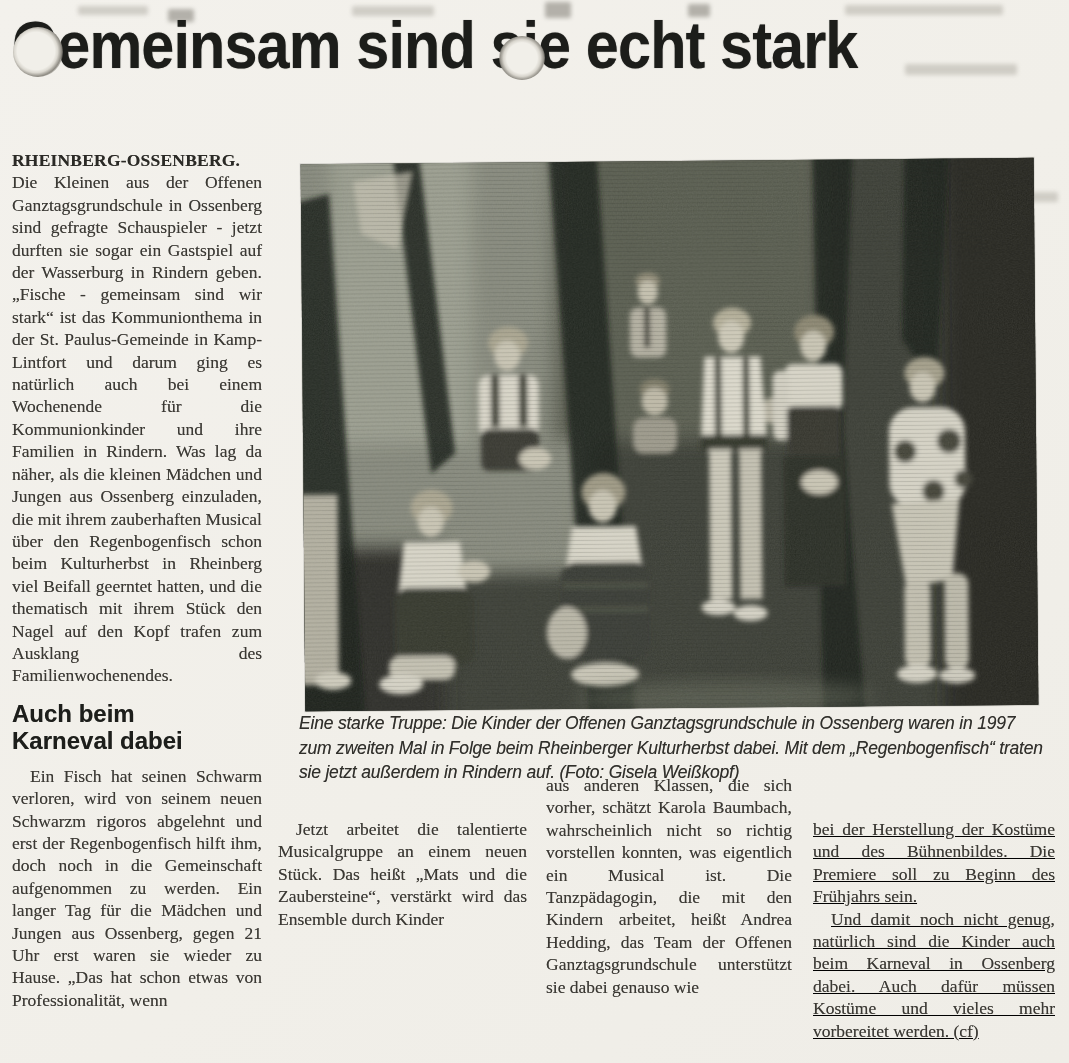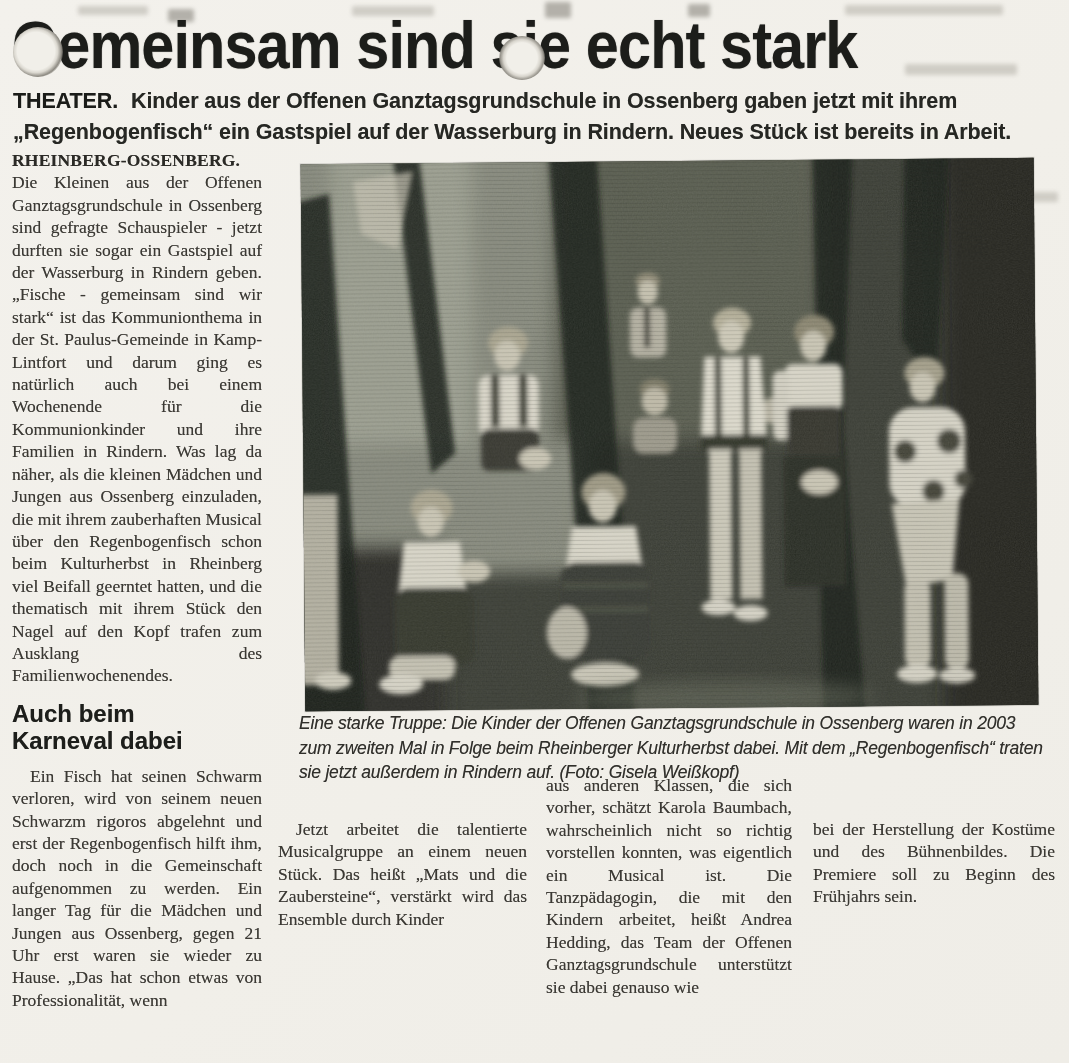--- a/index.html
+++ b/index.html
@@ -31,21 +31,21 @@
     font-weight:700;font-size:21.5px;line-height:30.5px;
     letter-spacing:-.1px;color:#262723;
     text-shadow:0 0 .6px rgba(38,39,35,.45);
   }
   .standfirst .kicker{margin-right:7px;color:#1b1c19;}
   
   .col{position:absolute;}
   .col1{left:12px;top:149px;width:250px;}
   .col2{left:278px;top:818px;width:249px;}
   .col3{left:546px;top:774px;width:246px;}
-  .col4{left:813px;top:818px;width:242px;}
+  .col4{left:813px;top:818px;width:242px;text-decoration:underline;}
   .body-p{
     margin:0;font-family:"Liberation Serif",serif;
     font-size:17.5px;line-height:22.4px;text-align:justify;
     color:#3b3934;text-shadow:0 0 .5px rgba(59,57,52,.55);
   }
   .loc{display:block;font-weight:700;letter-spacing:.2px;color:#2b2a26;}
   .indent{text-indent:18px;}
   .crosshead{
     margin:13px 0 11px;font-family:"Liberation Sans",sans-serif;
     font-weight:700;font-size:24px;line-height:27px;color:#1d1e1b;
@@ -80,24 +80,20 @@
   <div class="ghost dark" style="left:545px;top:2px;width:26px;height:16px"></div>
   <div class="ghost dark" style="left:688px;top:4px;width:22px;height:13px"></div>
   <div class="ghost" style="left:845px;top:5px;width:158px;height:10px"></div>
   <div class="ghost" style="left:905px;top:64px;width:112px;height:11px"></div>
   <div class="ghost" style="left:1018px;top:192px;width:40px;height:10px"></div>
 
   <h1 class="headline">Gemeinsam sind sie echt stark</h1>
   <div class="defect defect-g"></div>
   <div class="defect defect-s"></div>
 
-  <p class="standfirst">
-    <strong class="kicker">THEATER.</strong>
-    <span>Kinder aus der Offenen Ganztagsgrundschule in Ossenberg gaben jetzt mit ihrem „Regenbogenfisch“ ein Gastspiel auf der Wasserburg in Rindern. Neues Stück ist bereits in Arbeit.</span>
-  </p>
 
   <div class="col col1">
     <p class="body-p">
       <strong class="loc">RHEINBERG-OSSENBERG.</strong>
       <span>Die Kleinen aus der Offenen Ganztagsgrundschule in Ossenberg sind gefragte Schauspieler - jetzt durften sie sogar ein Gastspiel auf der Wasserburg in Rindern geben. „Fische - gemeinsam sind wir stark“ ist das Kommunionthema in der St. Paulus-Gemeinde in Kamp-Lintfort und darum ging es natürlich auch bei einem Wochenende für die Kommunionkinder und ihre Familien in Rindern. Was lag da näher, als die kleinen Mädchen und Jungen aus Ossenberg einzuladen, die mit ihrem zauberhaften Musical über den Regenbogenfisch schon beim Kulturherbst in Rheinberg viel Beifall geerntet hatten, und die thematisch mit ihrem Stück den Nagel auf den Kopf trafen zum Ausklang des Familienwochenendes.</span>
     </p>
     <h3 class="crosshead">Auch beim
 Karneval dabei</h3>
     <p class="body-p indent">Ein Fisch hat seinen Schwarm verloren, wird von seinem neuen Schwarzm rigoros abgelehnt und erst der Regenbogenfisch hilft ihm, doch noch in die Gemeinschaft aufgenommen zu werden. Ein langer Tag für die Mädchen und Jungen aus Ossenberg, gegen 21 Uhr erst waren sie wieder zu Hause. „Das hat schon etwas von Professionalität, wenn</p>
   </div>
@@ -211,25 +207,26 @@
         <rect x="-6" y="330" width="40" height="190" fill="#b2afa0"></rect>
         <ellipse cx="28" cy="516" rx="18" ry="9" fill="#cfccbd"></ellipse>
       </g>
 
       <ellipse cx="420" cy="536" rx="150" ry="16" fill="#707465" opacity="0.5" filter="url(#soft2)"></ellipse>
       <rect width="733" height="546" fill="url(#scan)" opacity="0.5"></rect>
       <rect width="733" height="546" filter="url(#grain)" opacity="0.28"></rect>
     </svg>
   </figure>
 
-  <p class="caption">Eine starke Truppe: Die Kinder der Offenen Ganztagsgrundschule in Ossenberg waren in 2003 zum zweiten Mal in Folge beim Rheinberger Kulturherbst dabei. Mit dem „Regenbogenfisch“ traten sie jetzt außerdem in Rindern auf. (Foto: Gisela Weißkopf)</p>
+  <p class="caption">Eine starke Truppe: Die Kinder der Offenen Ganztagsgrundschule in Ossenberg waren in 1997 zum zweiten Mal in Folge beim Rheinberger Kulturherbst dabei. Mit dem „Regenbogenfisch“ traten sie jetzt außerdem in Rindern auf. (Foto: Gisela Weißkopf)</p>
 
   <div class="col col2">
     <p class="body-p indent">Jetzt arbeitet die talentierte Musicalgruppe an einem neuen Stück. Das heißt „Mats und die Zaubersteine“, verstärkt wird das Ensemble durch Kinder</p>
   </div>
   <div class="col col3">
     <p class="body-p">aus anderen Klassen, die sich vorher, schätzt Karola Baumbach, wahrscheinlich nicht so richtig vorstellen konnten, was eigentlich ein Musical ist. Die Tanzpädagogin, die mit den Kindern arbeitet, heißt Andrea Hedding, das Team der Offenen Ganztagsgrundschule unterstützt sie dabei genauso wie</p>
   </div>
   <div class="col col4">
     <p class="body-p">bei der Herstellung der Kostüme und des Bühnenbildes. Die Premiere soll zu Beginn des Frühjahrs sein.</p>
+    <p class="body-p indent">Und damit noch nicht genug, natürlich sind die Kinder auch beim Karneval in Ossenberg dabei. Auch dafür müssen Kostüme und vieles mehr vorbereitet werden. (cf)</p>
   </div>
 
 </div>
 
 </body></html>

